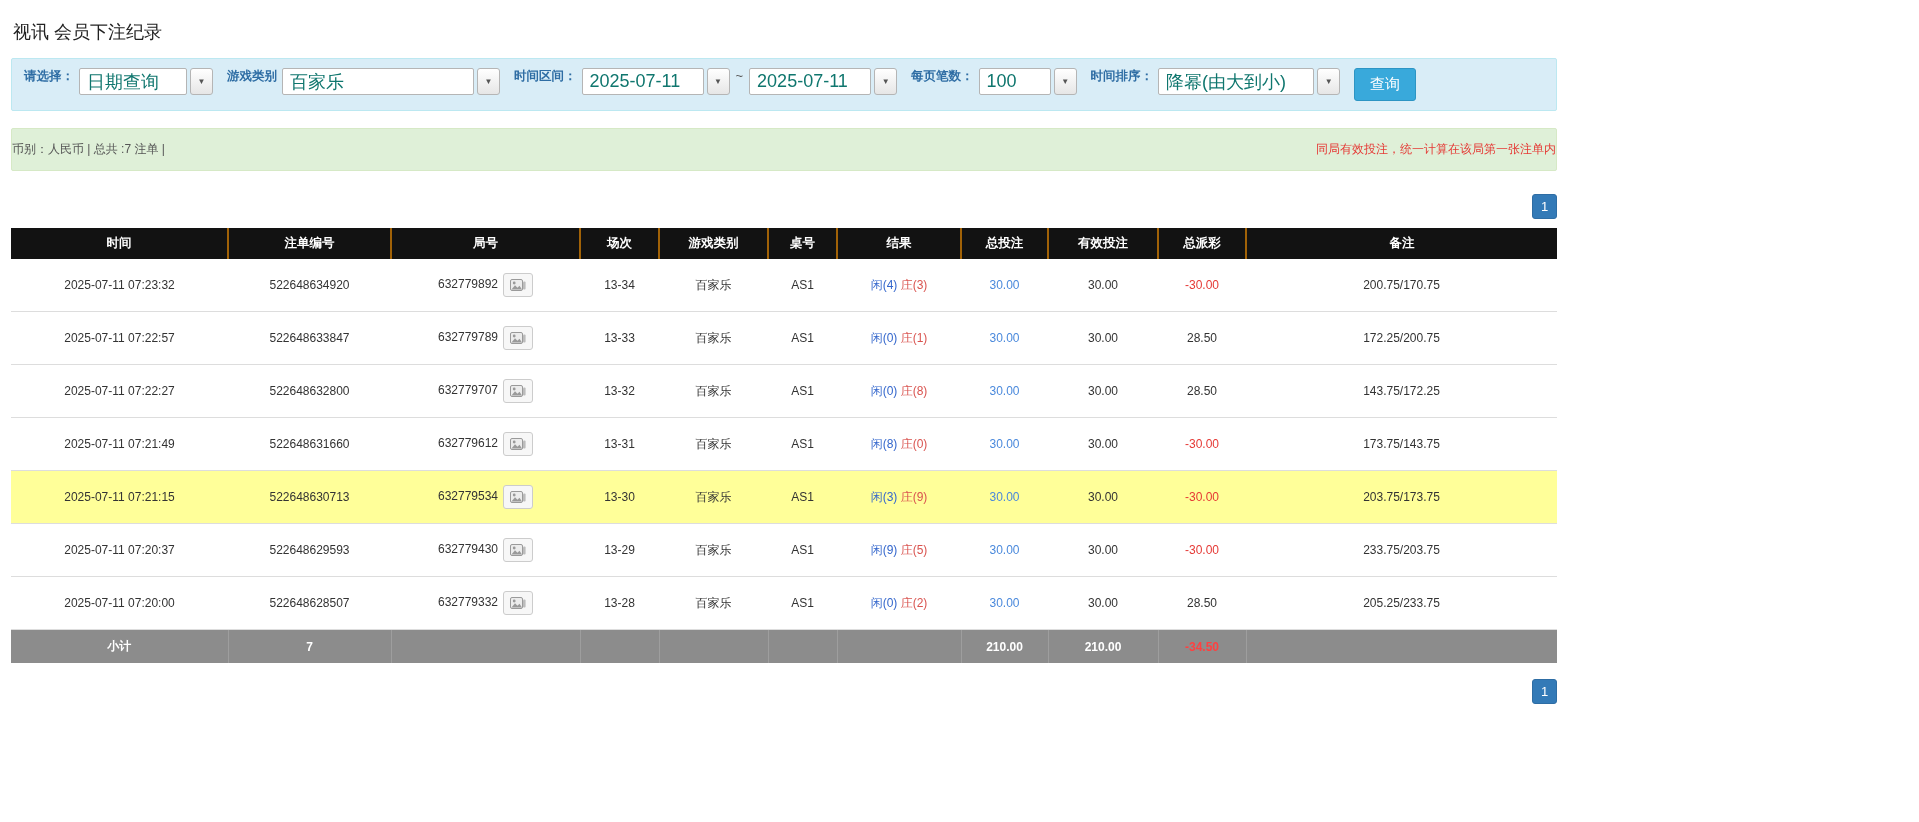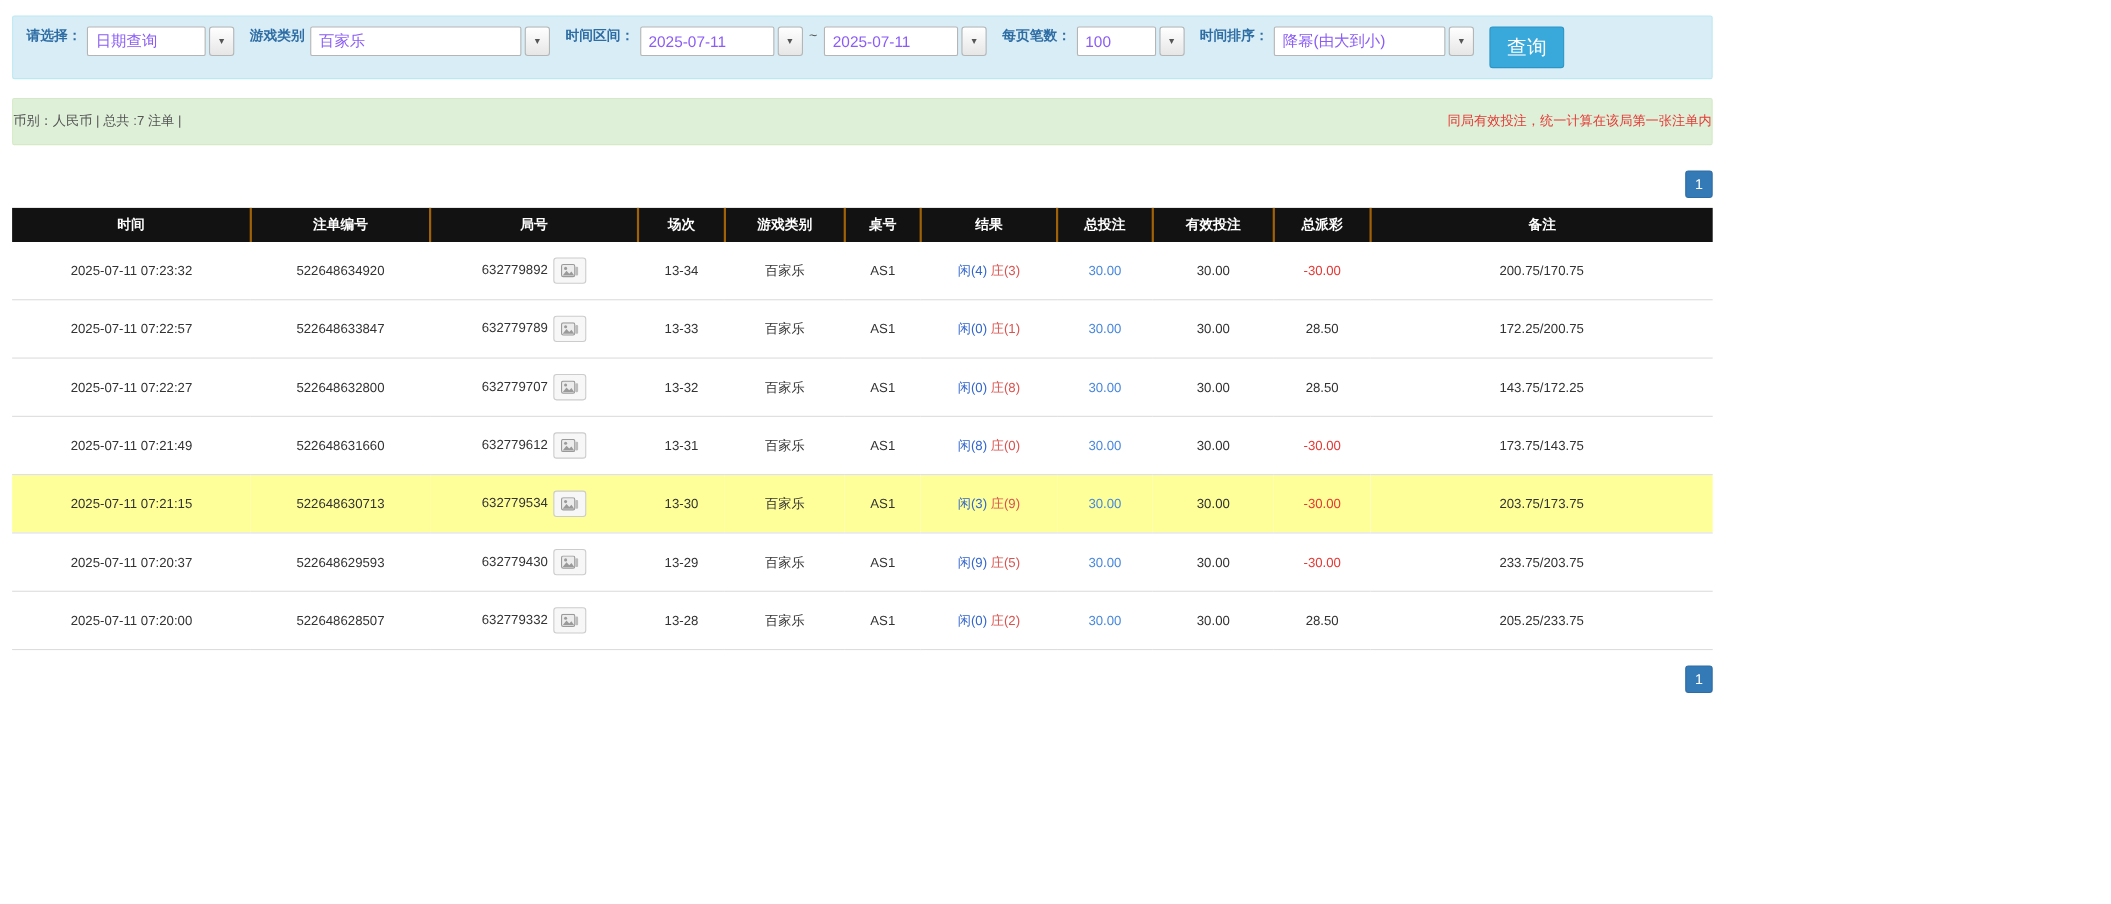--- a/index.html
+++ b/index.html
@@ -23,41 +23,41 @@
     padding: 9px 10px;
     display: flex;
     align-items: flex-start;
     flex-wrap: nowrap;
   }
   .flabel { color: #2e6da4; font-weight: bold; font-size: 12.5px; margin: 0 5px 0 14px; white-space: nowrap; }
   .flabel.first { margin-left: 2px; }
   .combo { display: inline-flex; align-items: center; }
   .combo-input {
     height: 27px; border: 1px solid #b5b5b5; border-radius: 2px;
-    padding: 0 7px; font-size: 14px; color: #8b5cf6; background: #fff;
+    padding: 0 7px; font-size: 18px; color: #0f766e; background: #fff;
     font-family: "Liberation Sans", "DejaVu Sans", sans-serif;
   }
   .combo-btn {
     width: 23px; height: 27px; margin-left: 3px;
     border: 1px solid #b5b5b5; border-radius: 3px;
     background: linear-gradient(#ffffff, #e6e6e6);
     cursor: pointer; display: inline-flex; align-items: center; justify-content: center;
     padding: 0;
   }
   .caret { font-size: 8px; color: #555; line-height: 1; }
   .tilde { margin: 0 6px; color: #555; font-size: 13px; }
   .w-select { width: 108px; }
   .w-game  { width: 192px; }
   .w-date  { width: 122px; }
   .w-size  { width: 72px; }
   .w-sort  { width: 156px; }
   .search-btn {
     margin-left: 14px;
     background: #39a9db; border: 1px solid #2d95c4; color: #fff;
-    font-size: 18px; padding: 6px 15px; border-radius: 3px; cursor: pointer;
+    font-size: 15px; padding: 6px 15px; border-radius: 3px; cursor: pointer;
     font-family: "Liberation Sans", "DejaVu Sans", sans-serif;
   }
 
   
   .info-bar {
     margin-top: 17px;
     background: #dff0d8; border: 1px solid #d6e9c6; border-radius: 2px;
     padding: 12px 0;
     display: flex; justify-content: space-between; align-items: center;
     font-size: 12px;
@@ -103,20 +103,21 @@
     border-right: 1px solid #9e9e9e; border-bottom: 2px solid #fff;
   }
   tr.summary-row td:last-child { border-right: none; }
   tr.summary-row .neg { color: #ff4040; }
 </style>
 </head>
 <body>
 
 <div class="container">
 
+  <h1 class="page-title">视讯 会员下注纪录</h1>
 
   <div class="filter-bar">
     <span class="flabel first">请选择：</span>
     <span class="combo">
       <input class="combo-input w-select" value="日期查询" style="">
       <button class="combo-btn">
           <span class="caret">▼</span>
         </button>
     </span>
 
@@ -336,20 +337,33 @@
           <td>百家乐</td>
           <td>AS1</td>
           <td><span class="player">闲(0)</span> <span class="banker">庄(2)</span></td>
           <td><a class="bet-link">30.00</a></td>
           <td>30.00</td>
           <td><span>28.50</span></td>
           <td>205.25/233.75</td>
         </tr>
       </tbody>
     <tfoot>
+      <tr class="summary-row">
+        <td>小计</td>
+        <td>7</td>
+        <td></td>
+        <td></td>
+        <td></td>
+        <td></td>
+        <td></td>
+        <td>210.00</td>
+        <td>210.00</td>
+        <td><span class="neg">-34.50</span></td>
+        <td></td>
+      </tr>
     </tfoot>
   </table>
 
   <div class="pager bottom">
     <span class="page-btn">1</span>
   </div>
 
 </div>
 
 </body></html>

